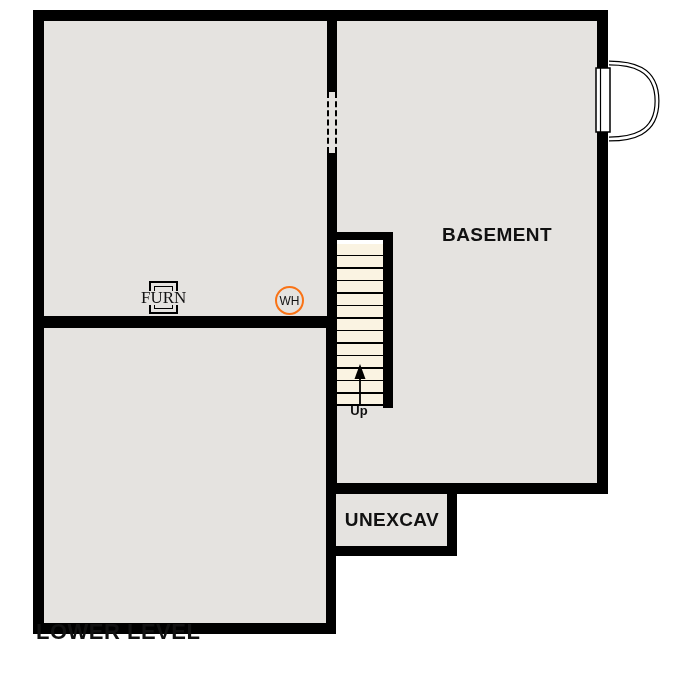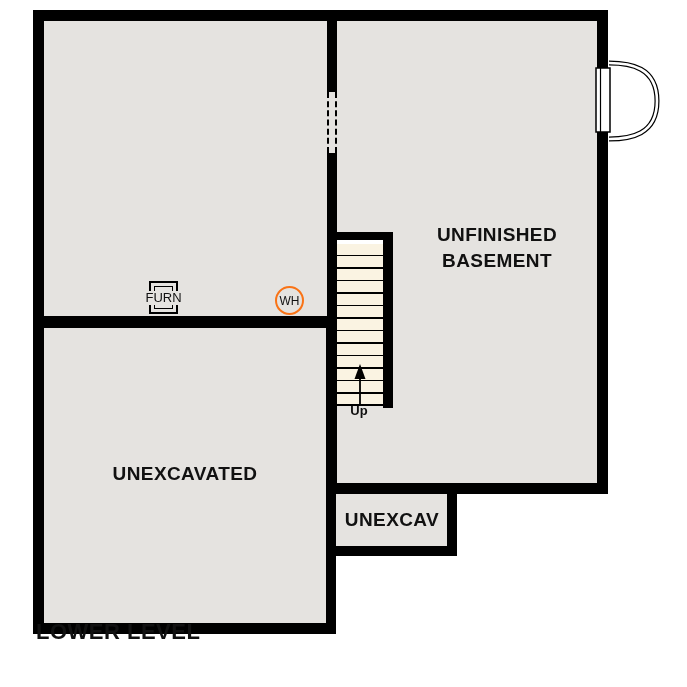--- a/index.html
+++ b/index.html
@@ -36,22 +36,22 @@
     position:absolute;font-weight:bold;font-size:22px;letter-spacing:0.5px;color:#111;
   }
   .furn-outer{
     position:absolute;border:2px solid #000;background:var(--room-fill);
     box-sizing:border-box;
   }
   .furn-inner{
     position:absolute;border:1.5px solid #000;box-sizing:border-box;
   }
   .furn-label{
-    position:absolute;font-size:13px;line-height:14px;text-align:center;
-    background:var(--room-fill);color:#111;
+    position:absolute;font-size:17px;line-height:14px;text-align:center;
+    background:var(--room-fill);color:#111;font-family:Liberation Serif, serif;
   }
   .wh-circle{
     position:absolute;border:2px solid #f97316;border-radius:50%;
     background:var(--room-fill);box-sizing:border-box;
     display:flex;align-items:center;justify-content:center;
     font-size:12px;color:#111;
   }
   .up-label{
     position:absolute;font-size:13px;text-align:center;color:#111;font-weight:bold;
   }
@@ -92,23 +92,21 @@
 
   <div class="furn-outer" style="left:149px;top:281px;width:29px;height:33px;"></div>
   <div class="furn-inner" style="left:154px;top:286px;width:19px;height:23px;"></div>
   <div class="furn-label" style="left:141px;top:291px;width:45px;">FURN</div>
 
   <div class="wh-circle" style="left:275px;top:286px;width:29px;height:29px;">
     <span>WH</span>
   </div>
 
   <div class="room-label" style="left:397px;top:222px;width:200px;">
-    <div>UNFINISHED</div>
     <div>BASEMENT</div>
   </div>
-  <div class="room-label" style="left:85px;top:461px;width:200px;">UNEXCAVATED</div>
   <div class="room-label" style="left:316px;top:507px;width:152px;">UNEXCAV</div>
 
   <div class="up-label" style="left:344px;top:403px;width:30px;">Up</div>
 
   <div class="plan-title" style="left:36px;top:619px;">LOWER LEVEL</div>
 
 </div>
 
 </body></html>

